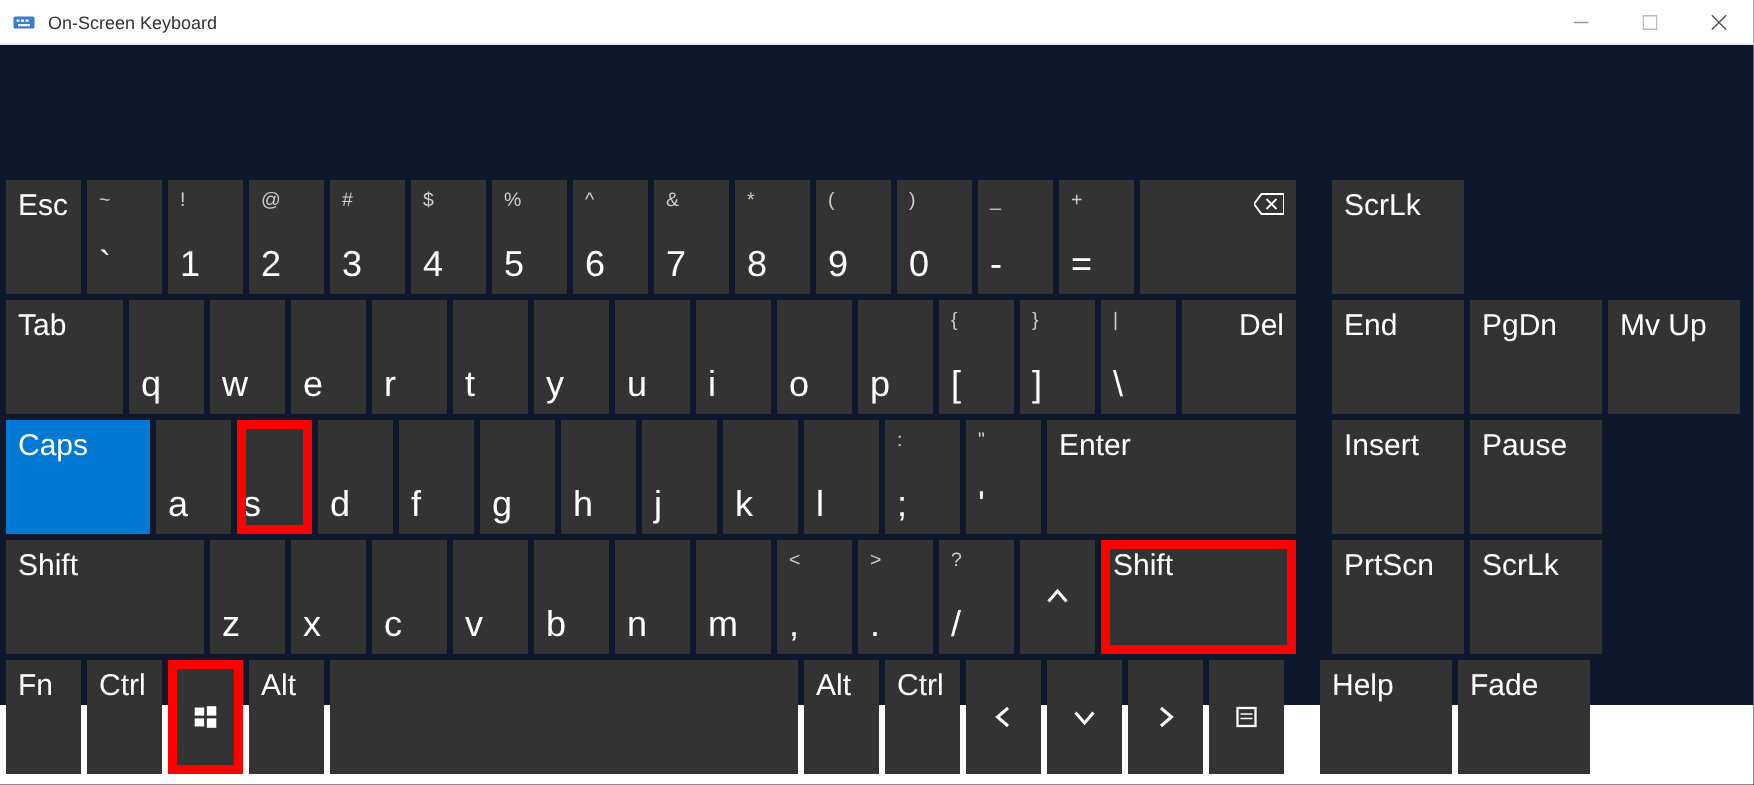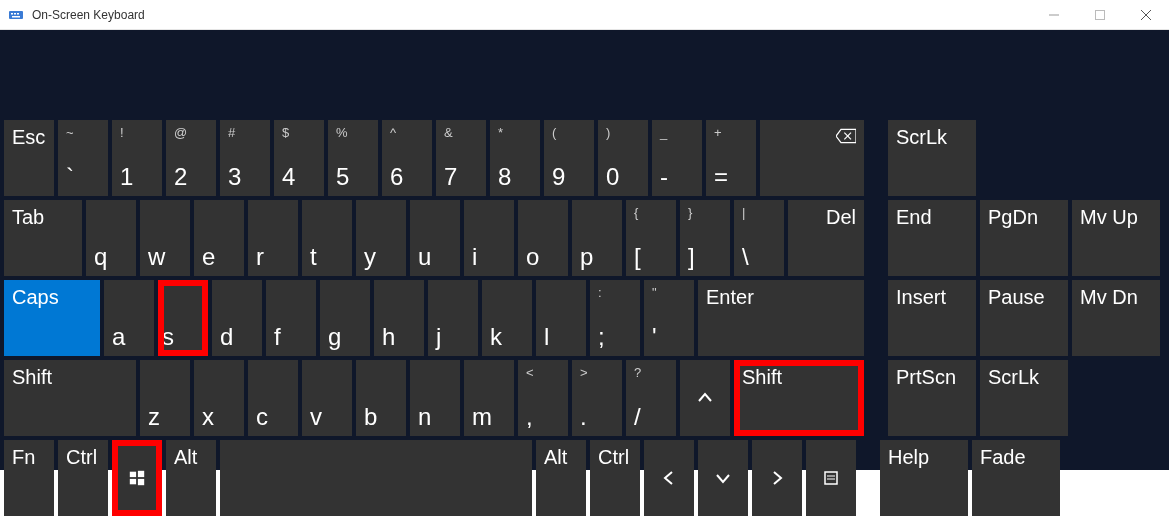--- a/index.html
+++ b/index.html
@@ -274,23 +274,20 @@
     <div class="key label-only" style="width:166px">
         <span class="label">Enter</span>
       </div>
     <div class="side-gap"></div>
     <div class="key label-only" style="width:88px">
         <span class="label">Insert</span>
       </div>
     <div class="key label-only" style="width:88px">
         <span class="label">Pause</span>
       </div>
-    <div class="key label-only" style="width:88px">
-        <span class="label">Mv Dn</span>
-      </div>
   </div>
 
   <div class="row">
     <div class="key label-only" style="width:132px">
         <span class="label">Shift</span>
       </div>
     <div class="key" style="width:50px">
         <span class="lower">z</span>
       </div>
     <div class="key" style="width:50px">

